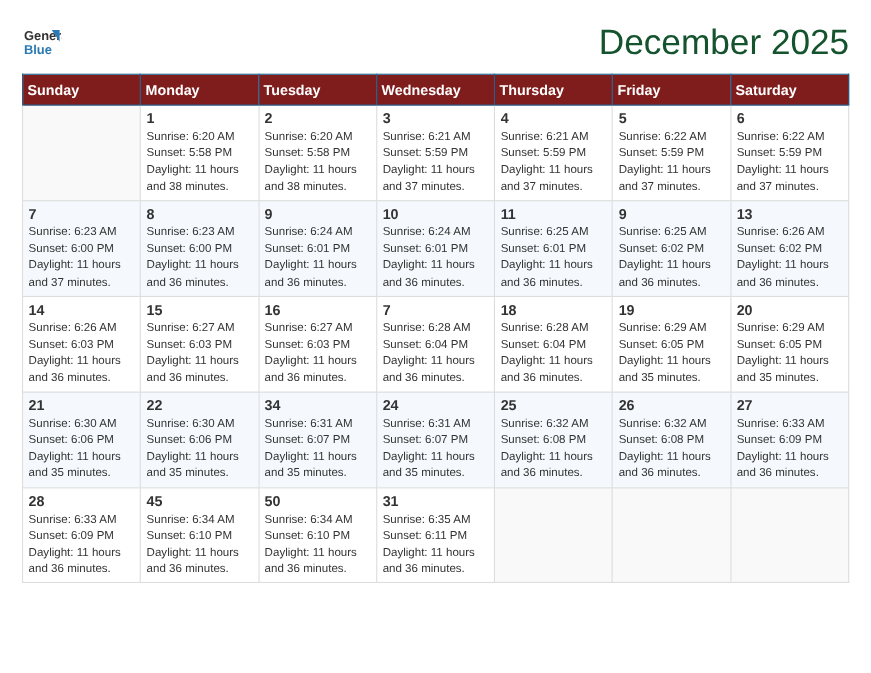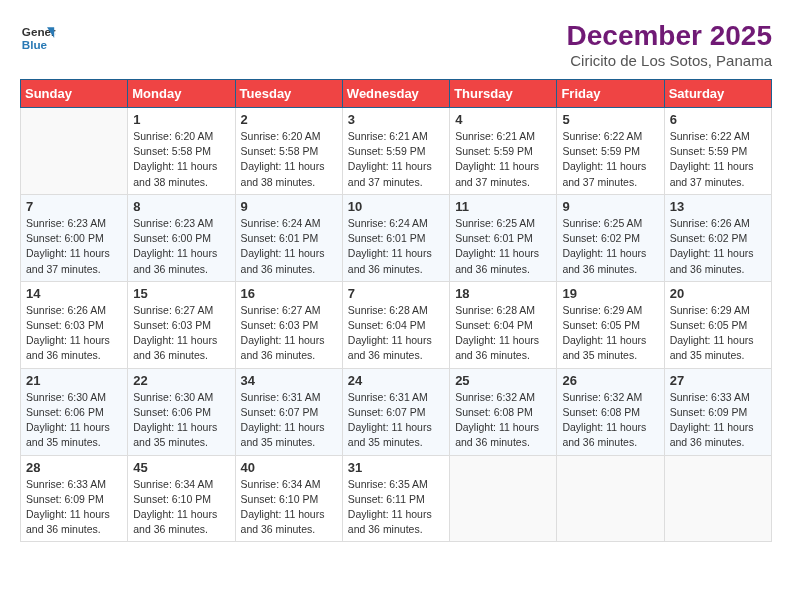--- a/index.html
+++ b/index.html
@@ -22,35 +22,35 @@
       gap: 4px;
     }
     .logo-icon {
       width: 36px;
       height: 36px;
     }
     .title-block {
       text-align: right;
     }
     .month-title {
-      font-size: 28px;
-      font-weight: bold;
-      color: #701a75;
+      font-size: 32px;
+      font-weight: normal;
+      color: #14532d;
     }
     .location {
       font-size: 15px;
       color: #555;
     }
     .calendar {
       width: 100%;
       border-collapse: collapse;
       border: 1px solid #ccc;
     }
     .calendar th {
-      background-color: #ef4444;
+      background-color: #7f1d1d;
       color: #fff;
       font-size: 13px;
       font-weight: bold;
       padding: 6px 4px;
       text-align: left;
       border: 1px solid #1e6090;
     }
     .calendar td {
       vertical-align: top;
       padding: 4px 5px;
@@ -87,21 +87,20 @@
   <div class="logo">
     <svg class="logo-icon" viewBox="0 0 40 40">
       <rect x="0" y="0" width="40" height="40" fill="white"></rect>
       <text x="2" y="18" font-family="Arial" font-size="13" font-weight="bold" fill="#333">General</text>
       <text x="2" y="32" font-family="Arial" font-size="13" font-weight="bold" fill="#2a7ab5">Blue</text>
       <polygon points="30,8 38,8 38,20" fill="#2a7ab5"></polygon>
     </svg>
   </div>
   <div class="title-block">
     <div class="month-title">December 2025</div>
-    <div class="location">Ciricito de Los Sotos, Panama</div>
   </div>
 </div>
 
 <table class="calendar">
   <thead>
     <tr>
     <th>Sunday</th>
         <th>Monday</th>
         <th>Tuesday</th>
         <th>Wednesday</th>
@@ -318,21 +317,21 @@
 and 36 minutes.</div>
         </td>
         <td>
           <span class="day-num">45</span>
           <div class="day-info" style="white-space: pre-line;">Sunrise: 6:34 AM
 Sunset: 6:10 PM
 Daylight: 11 hours
 and 36 minutes.</div>
         </td>
         <td>
-          <span class="day-num">40</span>
+          <span class="day-num">50</span>
           <div class="day-info" style="white-space: pre-line;">Sunrise: 6:34 AM
 Sunset: 6:10 PM
 Daylight: 11 hours
 and 36 minutes.</div>
         </td>
         <td>
           <span class="day-num">31</span>
           <div class="day-info" style="white-space: pre-line;">Sunrise: 6:35 AM
 Sunset: 6:11 PM
 Daylight: 11 hours

